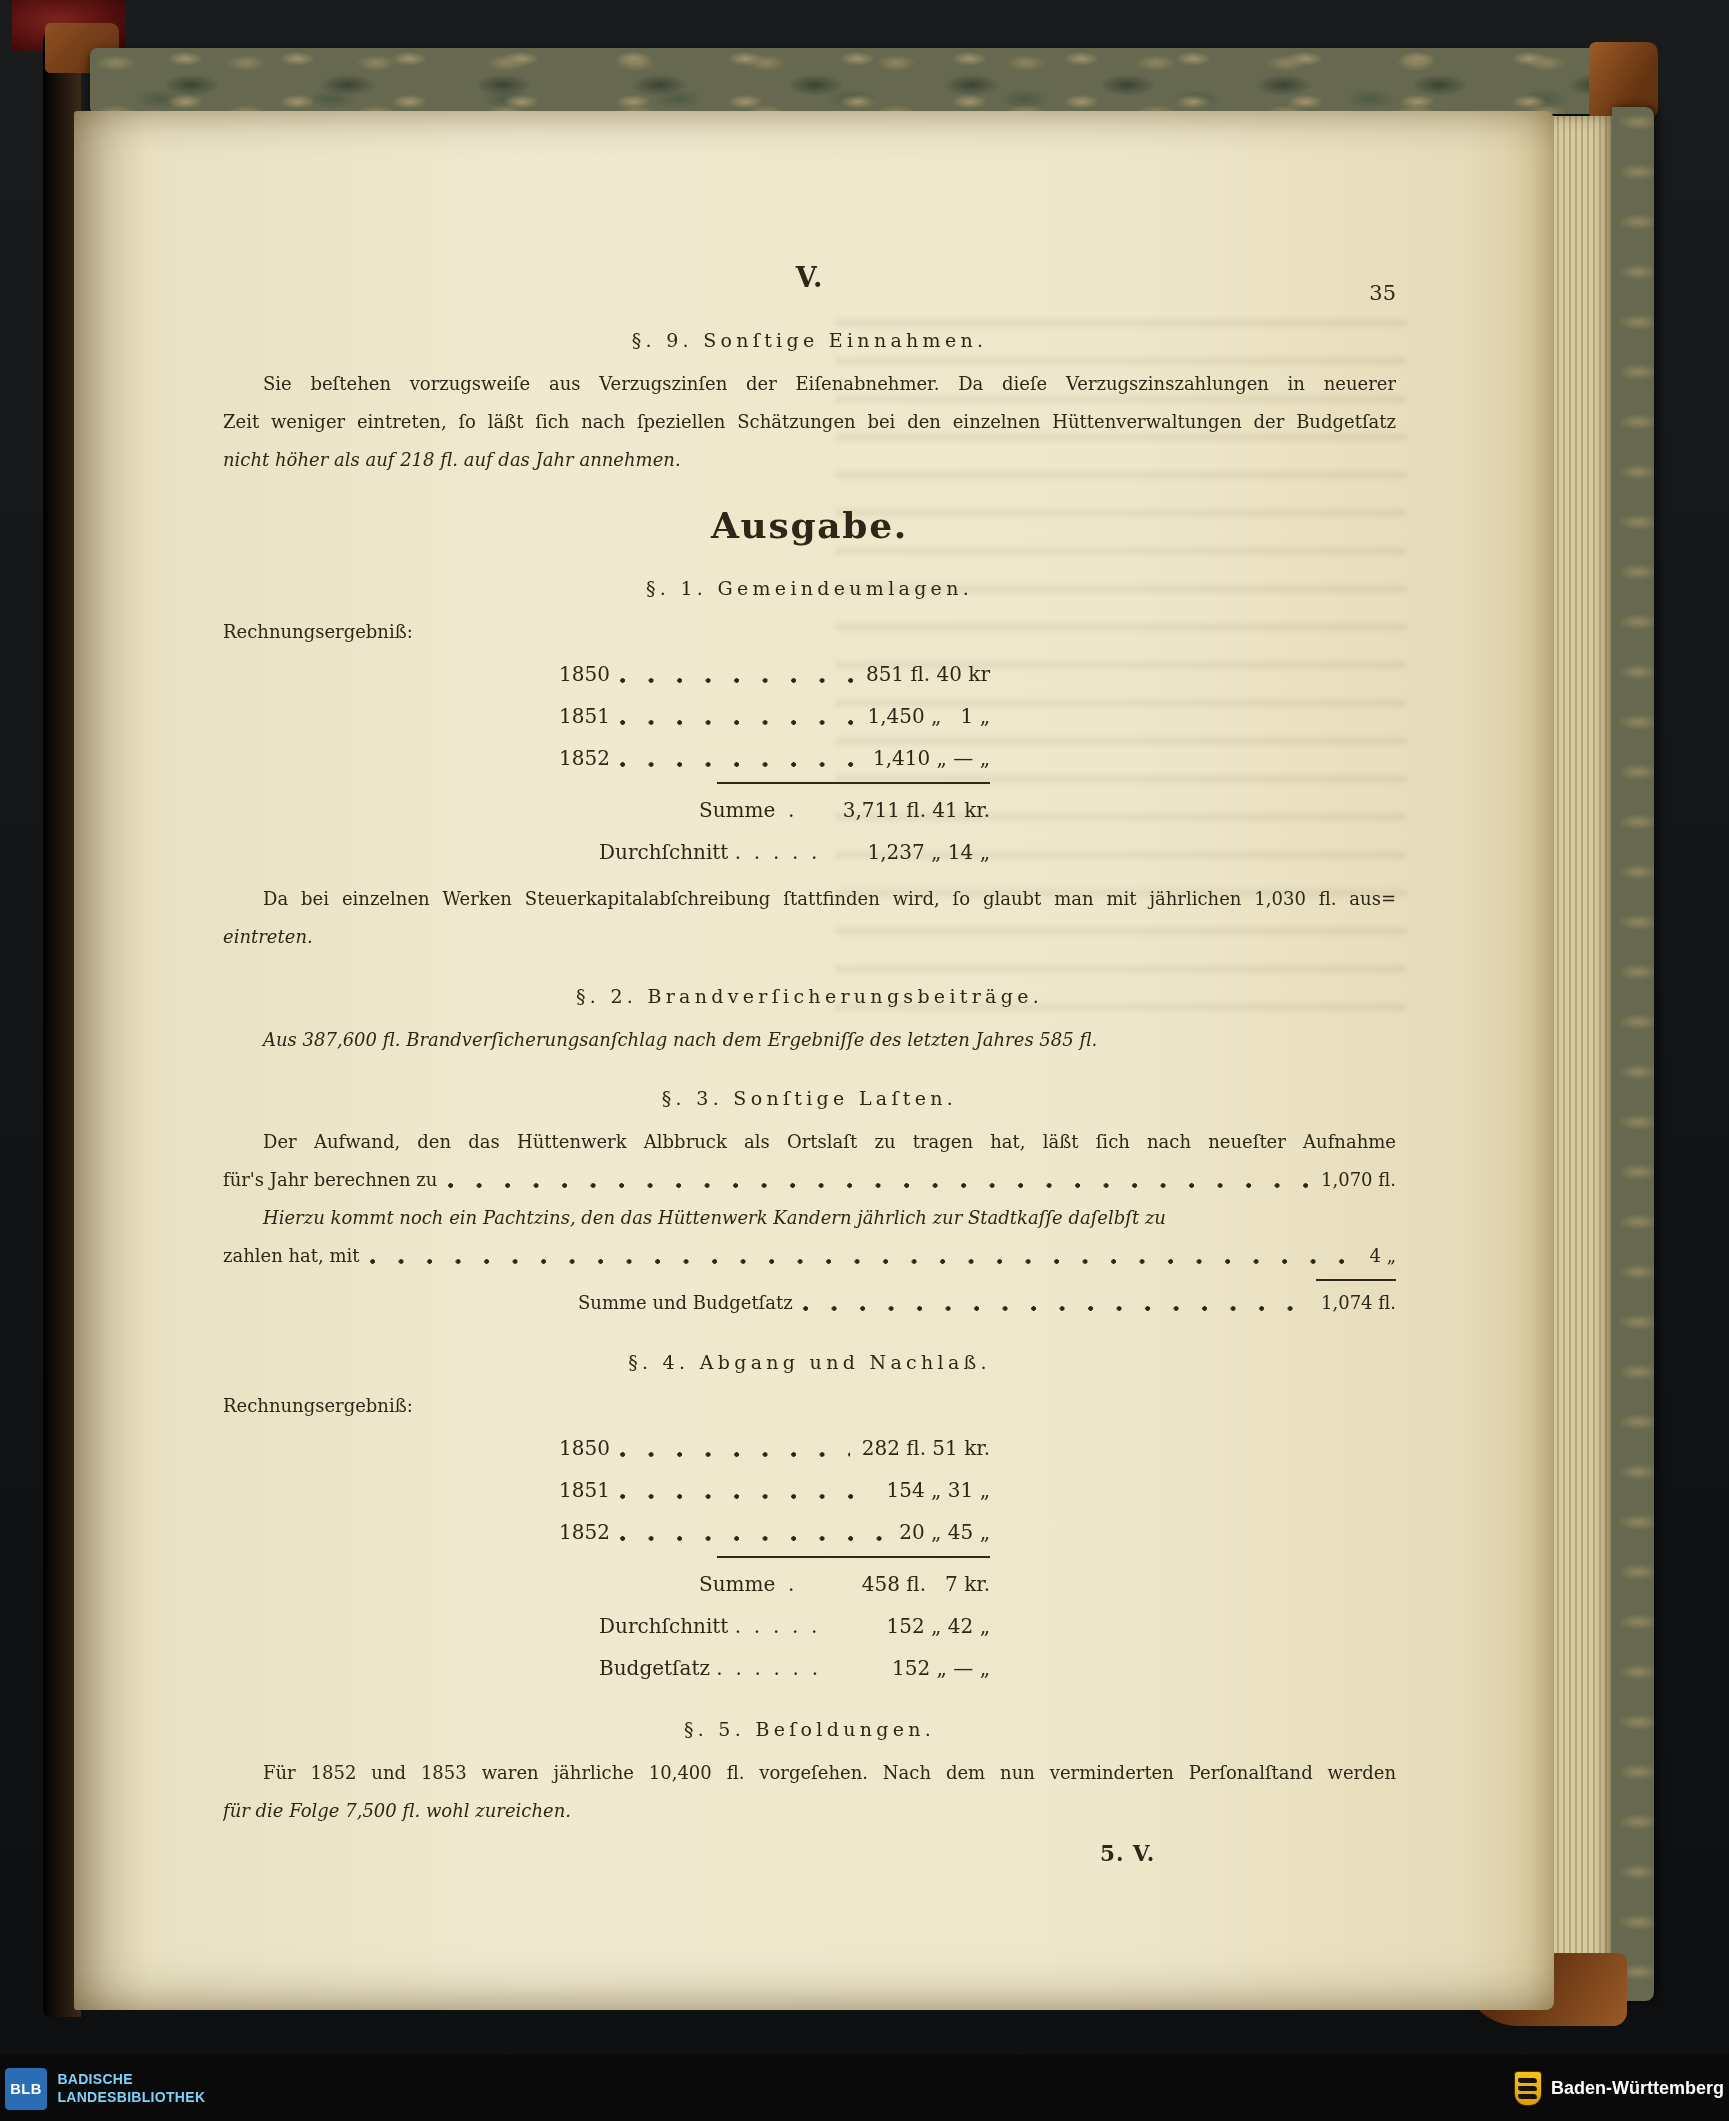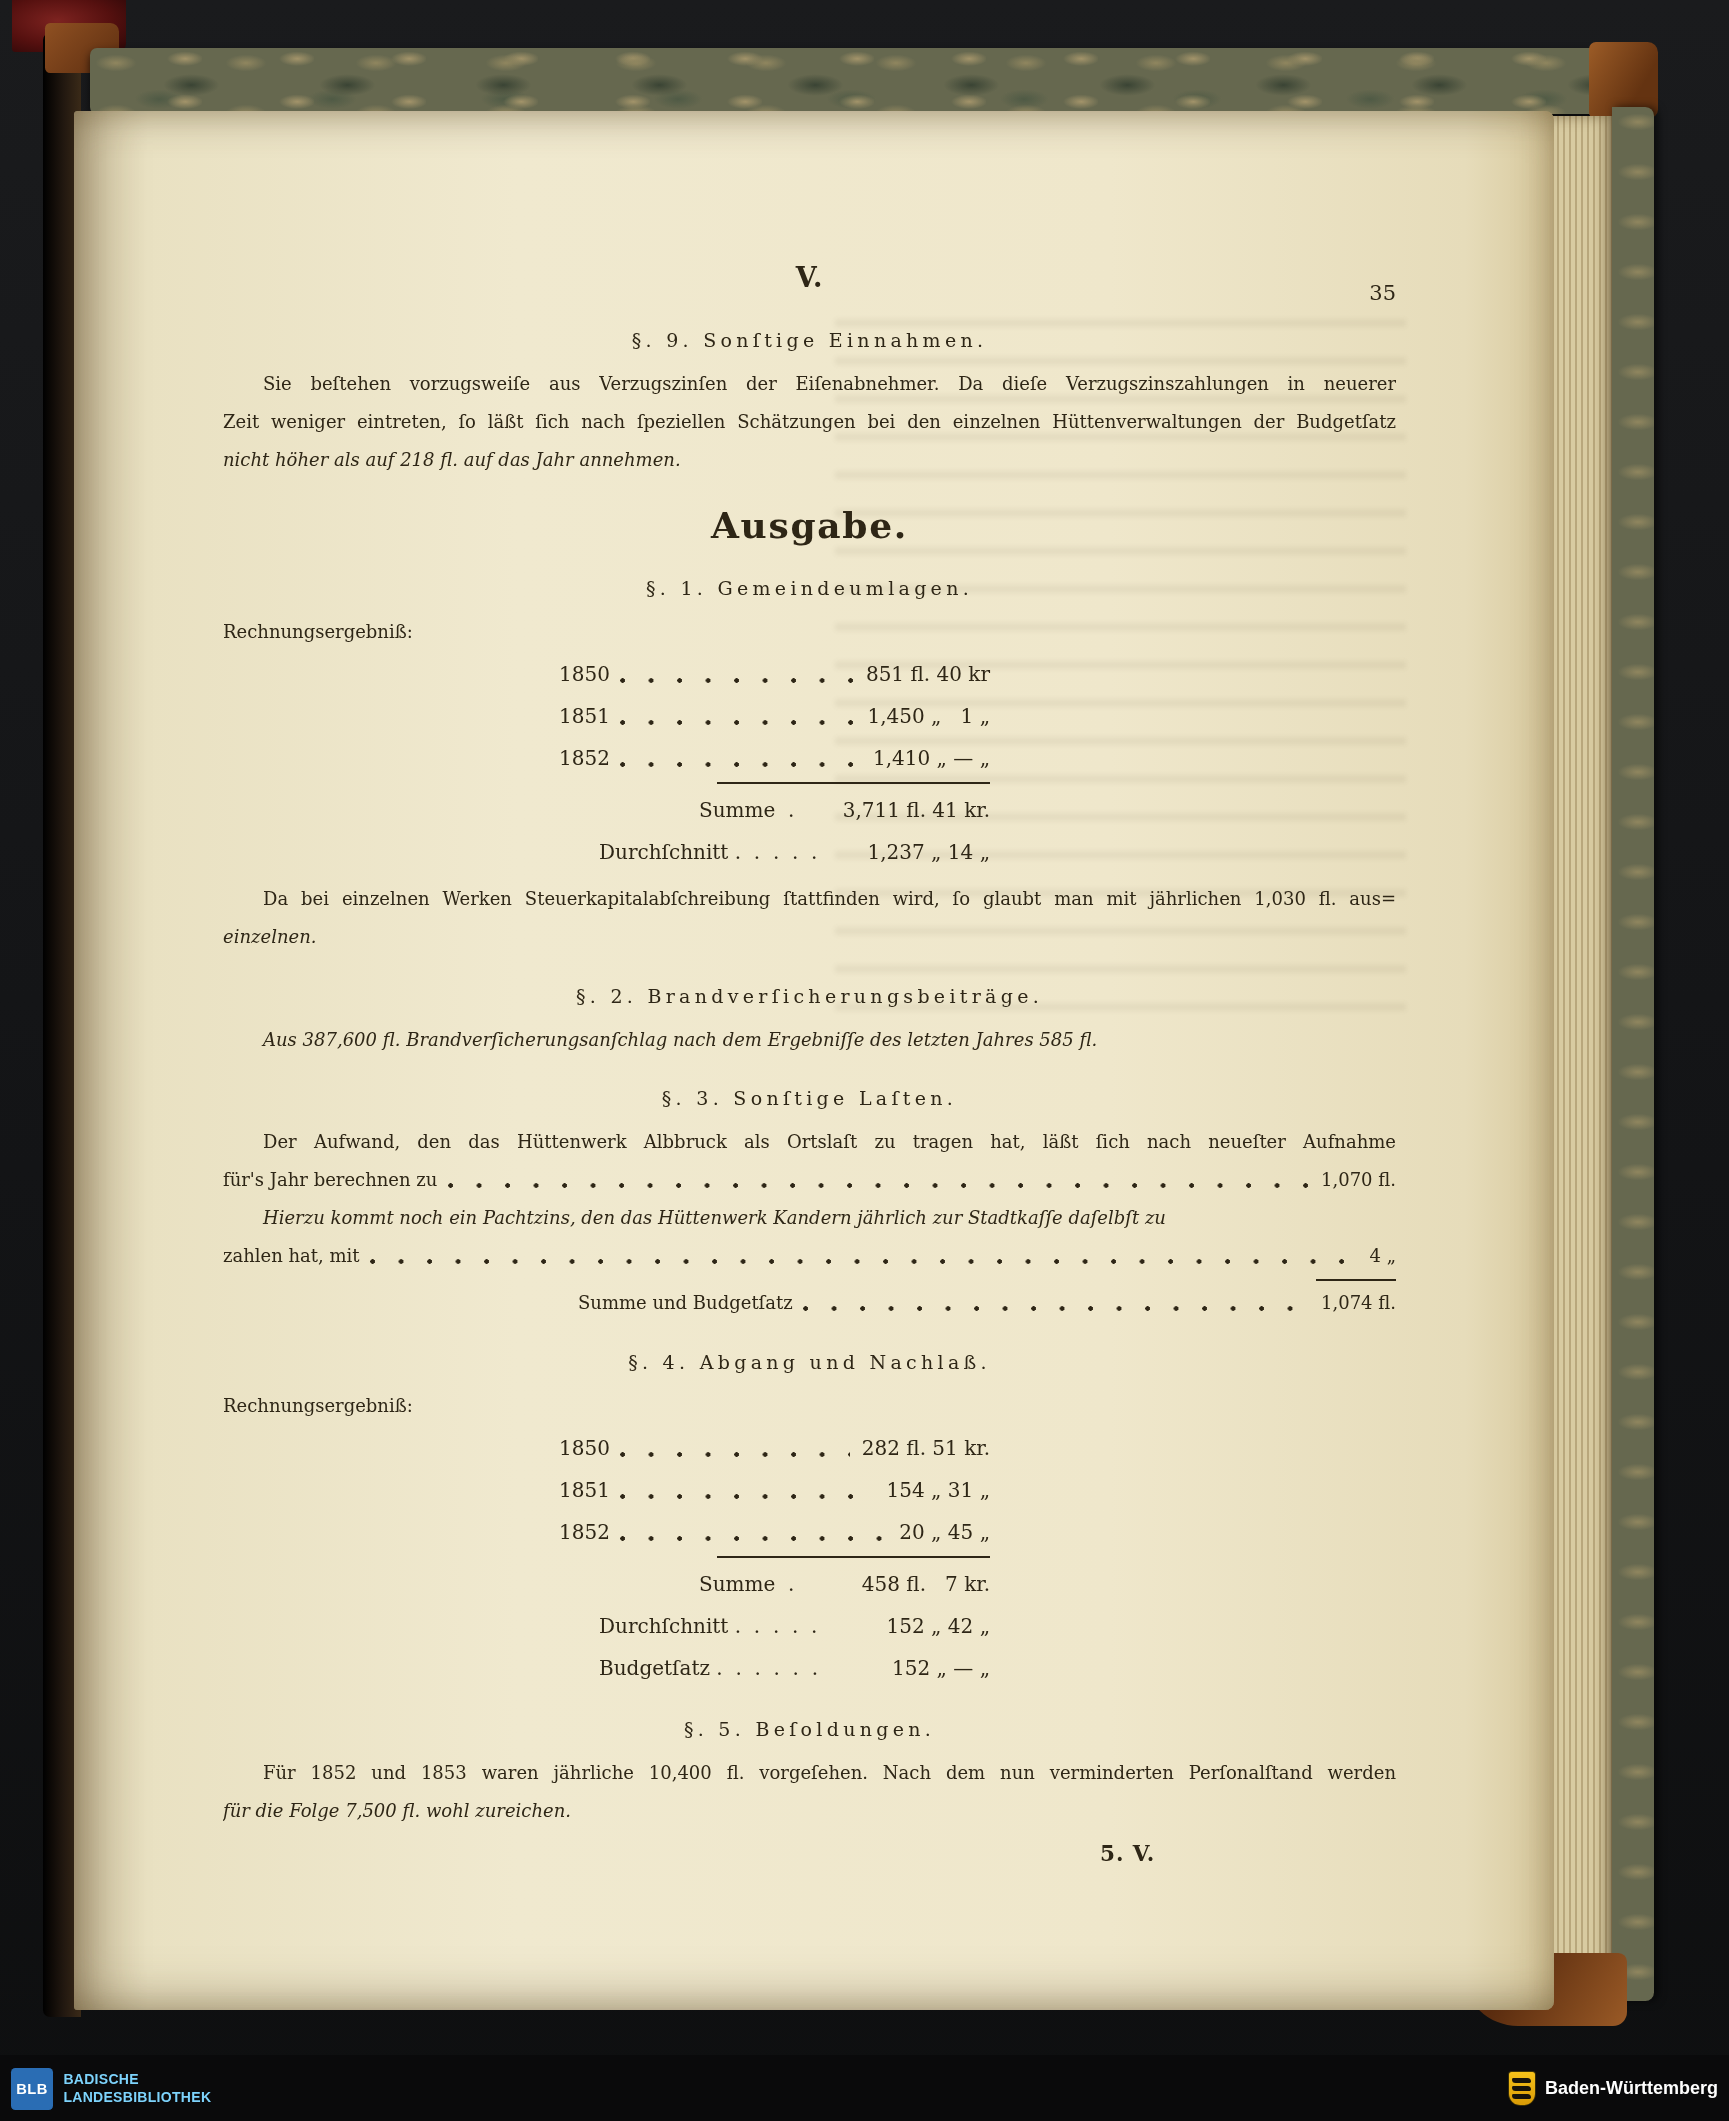--- a/index.html
+++ b/index.html
@@ -82,21 +82,21 @@
   .t-row.r-avg, .t-row.r-bud { padding-left:40px; }
 
   .leader-line { display:flex; height:38px; }
   .total-line { padding-left:355px; }
   .sum-rule-right { border-top:2.6px solid #2e2616; width:80px; margin:3.5px 0 3.5px auto; }
   .s2line { margin-top:7px; }
   .sig { font-weight:bold; font-size:21.6px; margin-top:5.2px; padding-left:877px; letter-spacing:0.9px; }
 
   
   .viewer-footer { position:absolute; left:0; bottom:0; width:1729px; height:67px; background:#0a0a0b;
-    display:flex; align-items:center; justify-content:space-between; padding:0 11px;
+    display:flex; align-items:center; justify-content:space-between; padding:0 5px;
     font-family:"Liberation Sans","DejaVu Sans",sans-serif; }
   .blb { display:flex; align-items:center; gap:10.4px; }
   .blb-mark { width:42px; height:42px; background:#2a6db4; border-radius:4.3px; color:#fff;
     font-weight:bold; font-size:14.7px; display:flex; align-items:center; justify-content:center;
     letter-spacing:0.4px; }
   .blb-name { color:#7dd3fc; font-weight:bold; font-size:14px; line-height:17.3px; letter-spacing:0.3px; }
   .bw { display:flex; align-items:center; gap:10.4px; }
   .bw-shield { width:26px; height:33px; background:linear-gradient(180deg,#f6c21a,#d99b06);
     border-radius:2.6px 2.6px 11.2px 11.2px; padding-top:3.5px; box-shadow:0 0 0 0.9px #3a3006; }
   .bw-lion { height:5.2px; margin:2.6px 3.5px 0; background:#17130a; border-radius:1.7px 4.3px 1.7px 4.3px; }
@@ -160,21 +160,21 @@
         <span class="t-val push">3,711 fl. 41 kr.</span>
       </div>
       <div class="t-row r-avg">
         <span class="t-label">Durchſchnitt .  .  .  .  .</span>
         <span class="t-val push">1,237 „ 14 „</span>
       </div>
     </div>
 
     <div class="para note">
       <div class="jline indent">Da bei einzelnen Werken Steuerkapitalabſchreibung ſtattfinden wird, ſo glaubt man mit jährlichen 1,030 fl. aus=</div>
-      <div class="jline last">einzelnen.</div>
+      <div class="jline last">eintreten.</div>
     </div>
 
     <div class="sec-head">§. 2. Brandverſicherungsbeiträge.</div>
     <div class="jline last indent s2line">Aus 387,600 fl. Brandverſicherungsanſchlag nach dem Ergebniſſe des letzten Jahres 585 fl.</div>
 
     <div class="sec-head">§. 3. Sonſtige Laſten.</div>
     <div class="para">
       <div class="jline indent">Der Aufwand, den das Hüttenwerk Albbruck als Ortslaſt zu tragen hat, läßt ſich nach neueſter Aufnahme</div>
       <div class="leader-line">
         <span class="l-text">für's Jahr berechnen zu</span>

